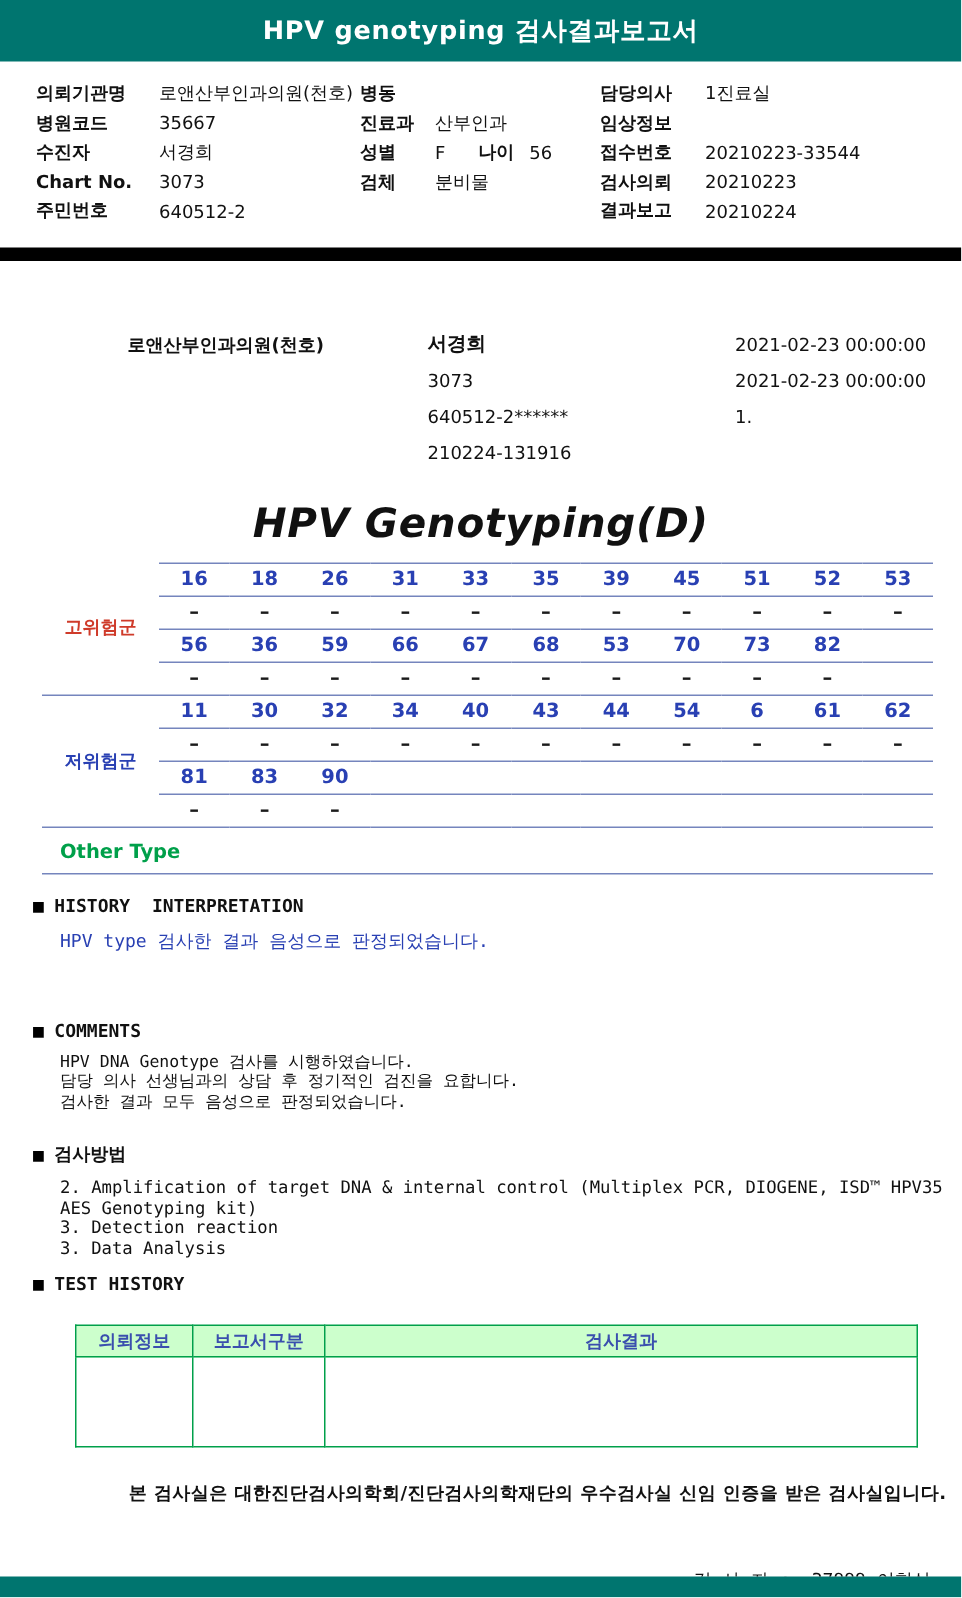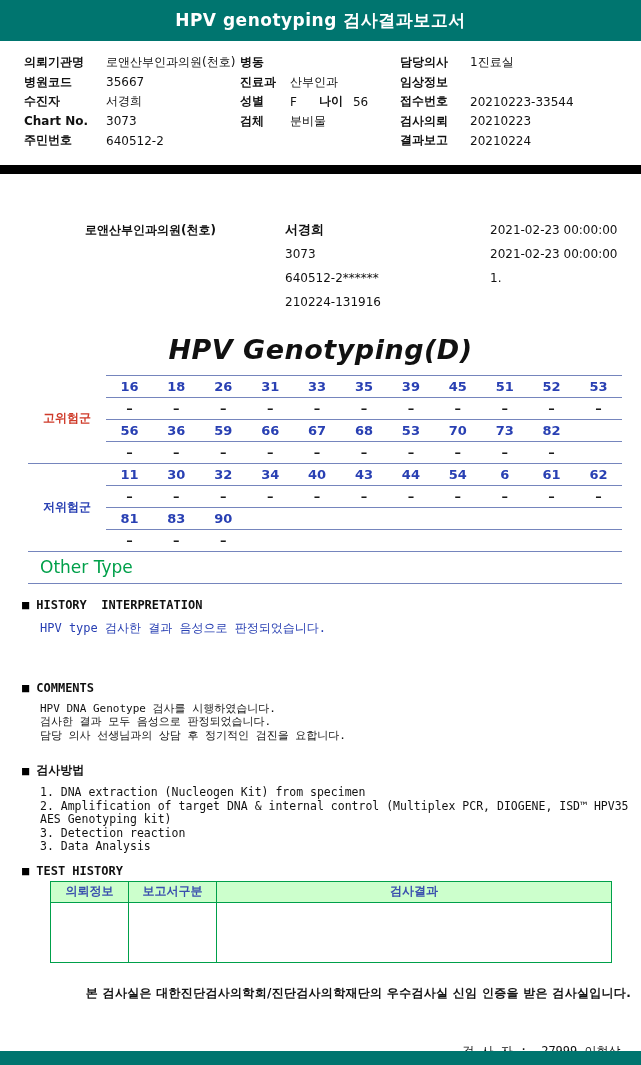--- a/index.html
+++ b/index.html
@@ -26,33 +26,33 @@
   .patient-col .iline:first-child{font-weight:bold;font-size:13px}
   .doc-title{text-align:center;margin-top:20px;font-size:27px;font-style:italic;font-weight:bold;letter-spacing:.5px}
   .geno-table{margin:10px 0 0 18px;width:594px;border-collapse:collapse;table-layout:fixed}
   .geno-table td{height:22px;text-align:center;vertical-align:middle}
   .glabel{font-size:12px;font-weight:bold;border-bottom:1px solid var(--line)}
   .grp-high{color:var(--red)}.grp-low{color:var(--blue)}
   .gtype{color:var(--blue);font-weight:bold;font-size:13px;border-bottom:1px solid var(--line)}
   .topline{border-top:1px solid var(--line)}
   .gres{color:#1a1a1a;font-weight:bold;font-size:13px;border-bottom:1px solid var(--line)}
   .other-type{margin-left:18px;width:594px;border-bottom:1px solid var(--line);padding:5px 0 6px 12px}
-  .other-type-label{color:var(--green);font-weight:normal;font-size:17px}
+  .other-type-label{color:var(--green);font-weight:bold;font-size:13px}
   .section{padding-left:12px}
   .sec-heading{display:flex;align-items:center;gap:7px;font-weight:bold;font-size:12px;font-family:"DejaVu Sans Mono","Liberation Mono",monospace;white-space:pre}
   .bullet{font-size:12px;color:#000}
   .sec-results{margin-top:14px}
   .blue-text{color:var(--blue);font-family:"DejaVu Sans Mono","Liberation Mono",monospace;font-size:12px;margin:8px 0 0 18px}
   .sec-comments{margin-top:44px}
   .lines{margin:7px 0 0 18px}
   .mono-line{font-family:"DejaVu Sans Mono","Liberation Mono",monospace;font-size:11px;line-height:13.5px;color:#111}
   .sec-method{margin-top:20px}
   .method-line{font-size:11.5px;max-width:600px}
   .sec-history{margin-top:10px}
-  .history-table{border-collapse:collapse;margin:3px 0 0 28px;width:562px;table-layout:fixed}
+  .history-table{border-collapse:collapse;margin:20px 0 0 28px;width:562px;table-layout:fixed}
   .history-table th,.history-table td{border:1px solid var(--green)}
   .hist-th{background:var(--hist-bg);color:#3a4fae;font-size:12px;font-weight:bold;height:21px}
   .hist-td{height:60px}
   .footer-notice{text-align:right;font-size:12px;font-weight:bold;margin-top:22px;letter-spacing:.3px}
   .signoff{display:flex;margin:24px 0 0 380px;align-items:flex-start}
   .signoff-lines{font-family:"DejaVu Sans Mono","Liberation Mono",monospace;font-size:12px}
   .signoff-row{line-height:17px;white-space:pre}
   .signoff-value{margin-left:14px}
   .signature{margin-left:14px;margin-top:2px}
   .bottom-bar{height:14px;background:var(--teal);flex:0 0 auto;margin-top:auto}
@@ -291,32 +291,31 @@
       <p class="blue-text">HPV type 검사한 결과 음성으로 판정되었습니다.</p>
     </section>
 
     <section class="section sec-comments">
       <div class="sec-heading">
         <span class="bullet">■</span>
         <span>COMMENTS</span>
       </div>
       <div class="lines" id="comments-lines">
           <div class="mono-line">HPV DNA Genotype 검사를 시행하였습니다.</div>
+          <div class="mono-line">담당 의사 선생님과의 상담 후 정기적인 검진을 요합니다.</div>
           <div class="mono-line">검사한 결과 모두 음성으로 판정되었습니다.</div>
-          <div class="mono-line">담당 의사 선생님과의 상담 후 정기적인 검진을 요합니다.</div>
         </div>
     </section>
 
     <section class="section sec-method">
       <div class="sec-heading">
         <span class="bullet">■</span>
         <span>검사방법</span>
       </div>
       <div class="lines" id="method-lines">
-          <div class="mono-line method-line">1. DNA extraction (Nucleogen Kit) from specimen</div>
           <div class="mono-line method-line">2. Amplification of target DNA &amp; internal control (Multiplex PCR, DIOGENE, ISD™ HPV35 AES Genotyping kit)</div>
           <div class="mono-line method-line">3. Detection reaction</div>
           <div class="mono-line method-line">3. Data Analysis</div>
         </div>
     </section>
 
     <section class="section sec-history">
       <div class="sec-heading">
         <span class="bullet">■</span>
         <span>TEST HISTORY</span>

